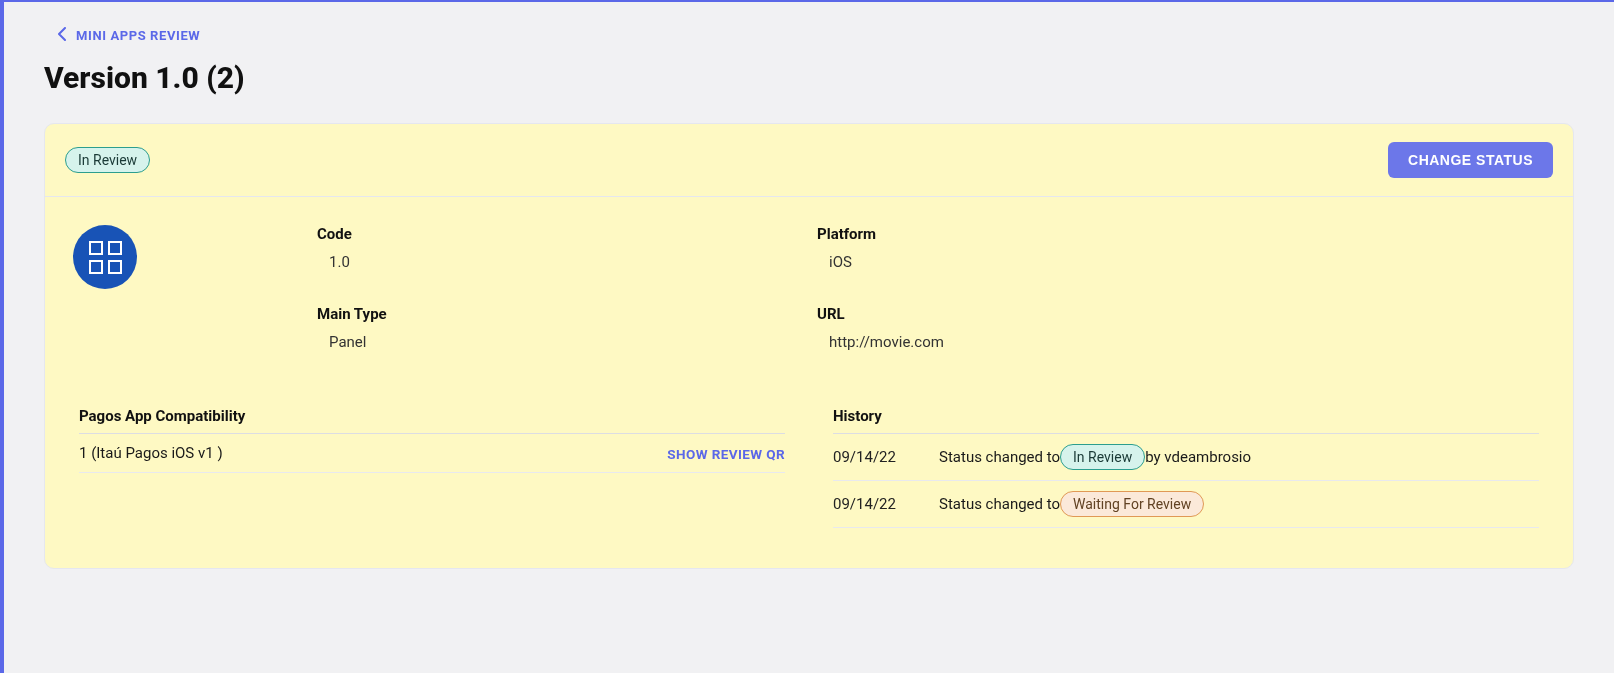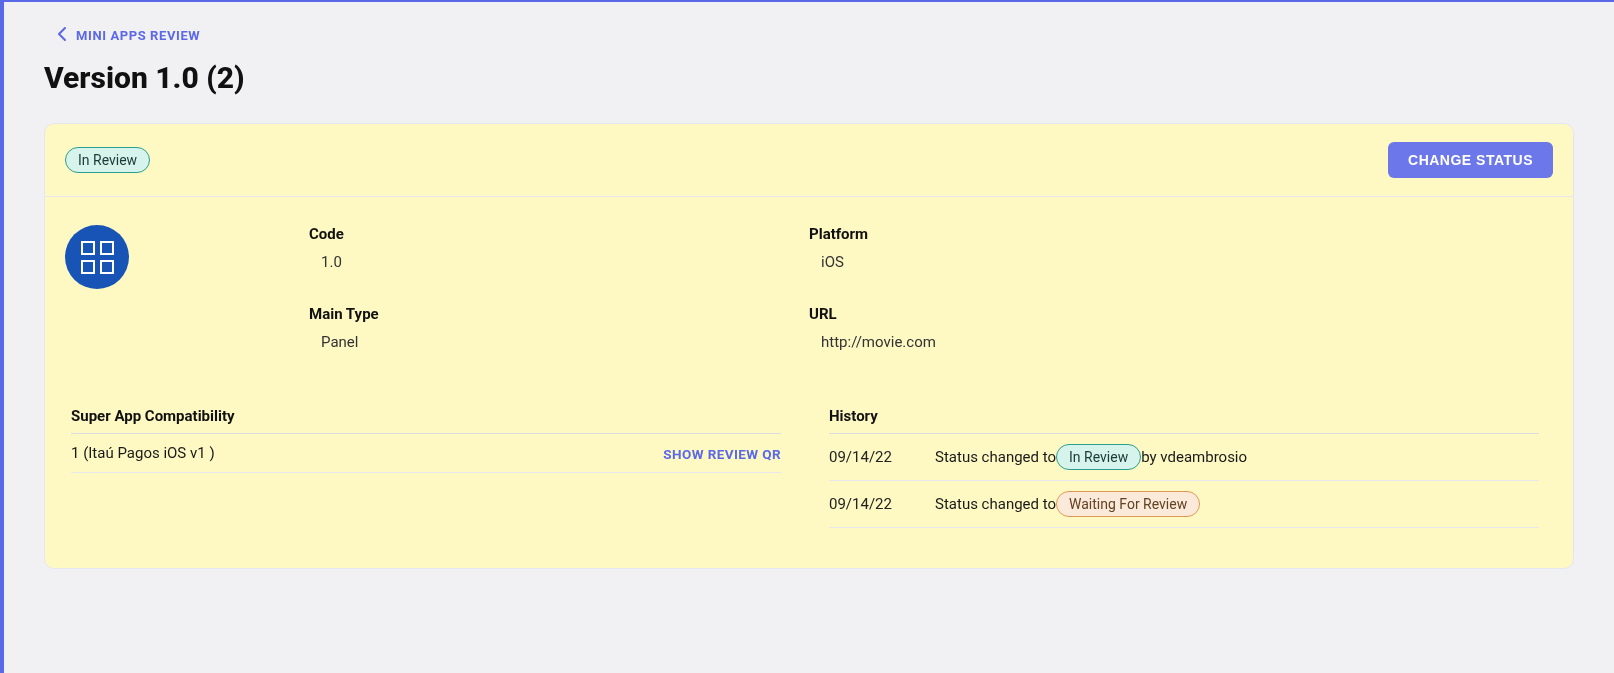--- a/index.html
+++ b/index.html
@@ -71,21 +71,21 @@
       border: none;
       border-radius: 6px;
       padding: 10px 20px;
       font-size: 14px;
       font-weight: 700;
       letter-spacing: 0.5px;
       cursor: pointer;
     }
 
     .card-body {
-      padding: 28px 28px 40px 20px;
+      padding: 28px 28px 40px 28px;
     }
     .details-row {
       display: flex;
       align-items: flex-start;
       gap: 40px;
     }
     .app-icon {
       width: 64px;
       height: 64px;
       border-radius: 50%;
@@ -218,21 +218,21 @@
           </div>
           <div class="field">
             <div class="field-label">URL</div>
             <div class="field-value">http://movie.com</div>
           </div>
         </div>
       </div>
 
       <div class="lower-row">
         <div class="lower-col">
-          <div class="section-heading">Super App Compatibility</div>
+          <div class="section-heading">Pagos App Compatibility</div>
           <div id="compat-rows">
               <div class="compat-row">
                 <span>1 (Itaú Pagos iOS v1 )</span>
                 <span class="link-action">SHOW REVIEW QR</span>
               </div>
             </div>
         </div>
         <div class="lower-col">
           <div class="section-heading">History</div>
           <div id="history-rows">

